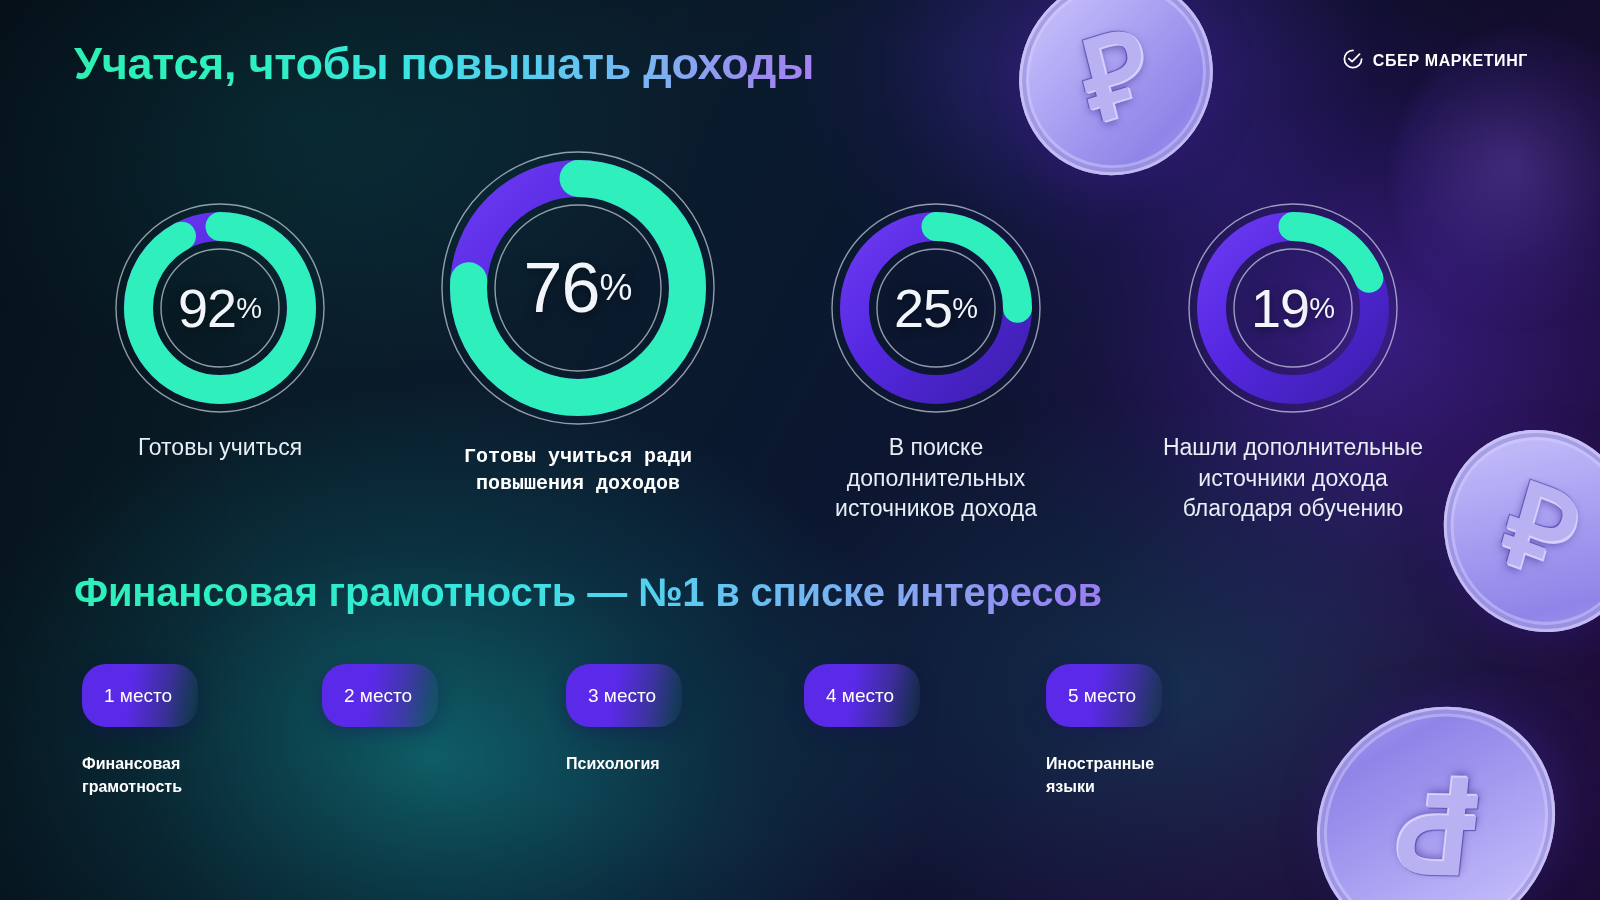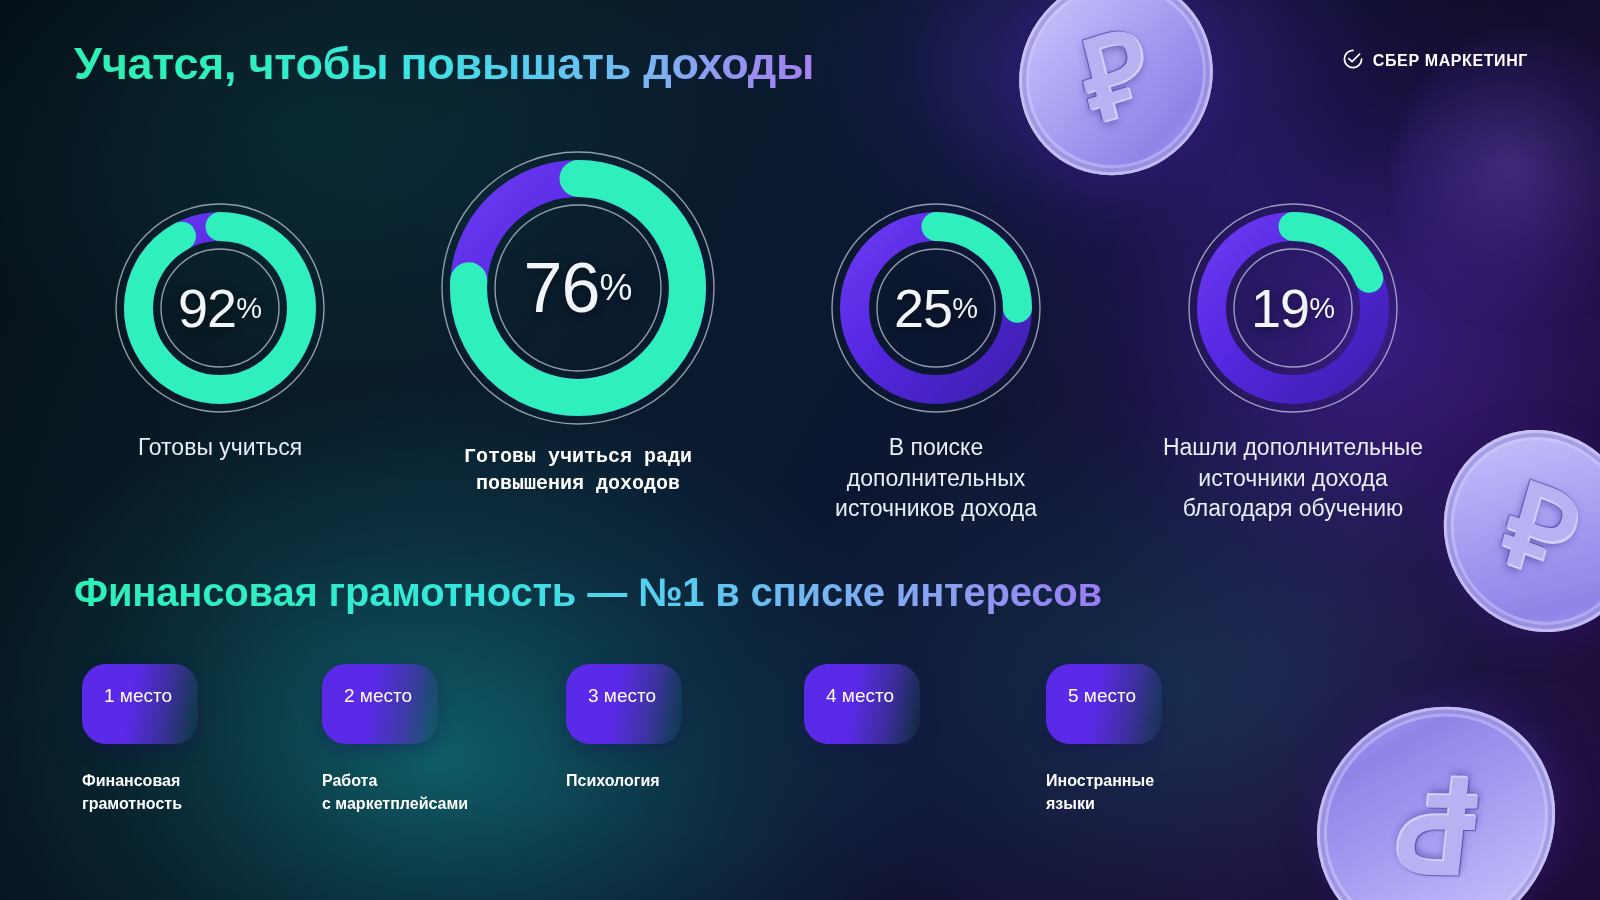--- a/index.html
+++ b/index.html
@@ -205,21 +205,21 @@
   #ranks {
     position: absolute;
     left: 0; top: 664px;
     width: 1600px;
   }
   .rank-cell { position: absolute; }
   .rank-pill {
     display: inline-flex;
     align-items: center;
     height: 63px;
-    padding: 0 26px 17px 22px;
+    padding: 0 26px 0 22px;
     border-radius: 24px;
     color: #ffffff;
     font-size: 19px;
     font-weight: 400;
     white-space: nowrap;
     background: linear-gradient(100deg, #5a2ae8 0%, #5a2ae8 42%, rgba(77,50,190,0.72) 72%, rgba(48,73,142,0.30) 92%, rgba(34,80,110,0.06) 100%);
     box-shadow: 0 6px 18px rgba(30,12,90,0.35);
   }
   .rank-label {
     margin-top: 26px;
@@ -357,19 +357,19 @@
             <span class="pct" style="font-size: 29px;">%</span>
           </div>
         </div>
         <div class="donut-caption">Нашли дополнительные<br>источники дохода<br>благодаря обучению</div>
       </div>
     </div>
 
   <div id="section-title">Финансовая грамотность — №1 в списке интересов</div>
   <div id="ranks">
       <div class="rank-cell" id="rank-0"><div class="rank-pill">1 место</div><div class="rank-label">Финансовая<br>грамотность</div></div>
-      <div class="rank-cell" id="rank-1"><div class="rank-pill">2 место</div><div class="rank-label">Работа<br>с маркетплейсами</div></div>
+      <div class="rank-cell" id="rank-1"><div class="rank-pill">2 место</div></div>
       <div class="rank-cell" id="rank-2"><div class="rank-pill">3 место</div><div class="rank-label">Психология</div></div>
       <div class="rank-cell" id="rank-3"><div class="rank-pill">4 место</div></div>
       <div class="rank-cell" id="rank-4"><div class="rank-pill">5 место</div><div class="rank-label">Иностранные<br>языки</div></div>
     </div>
 
 </div>
 
 </body></html>

